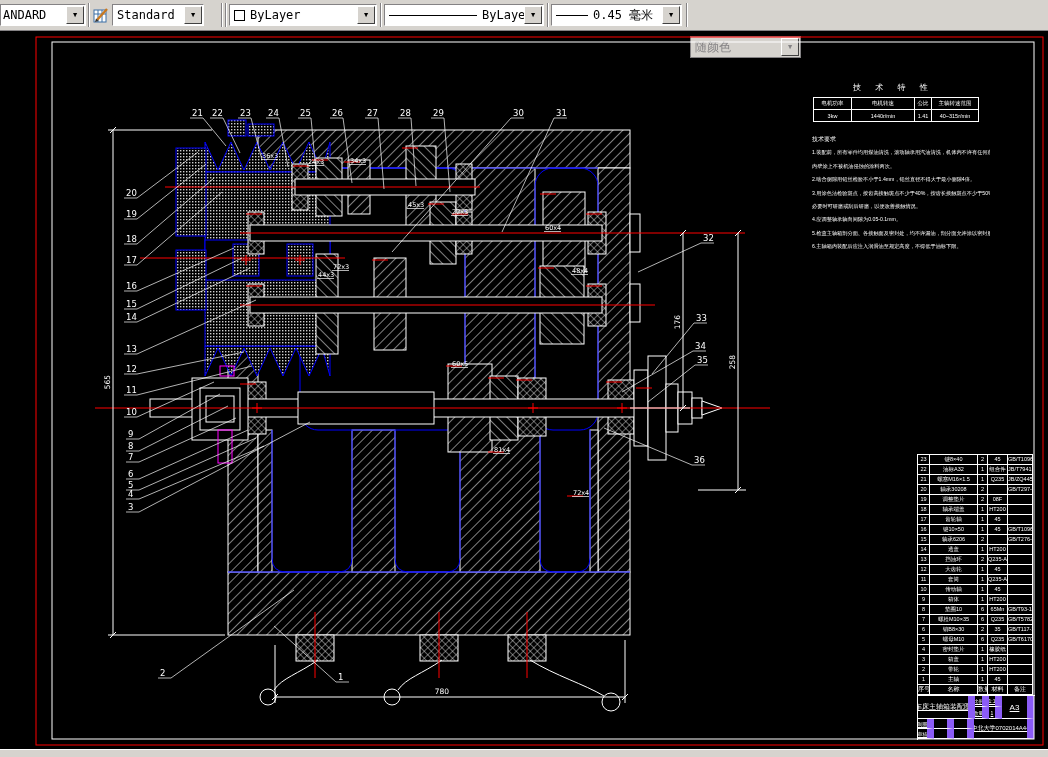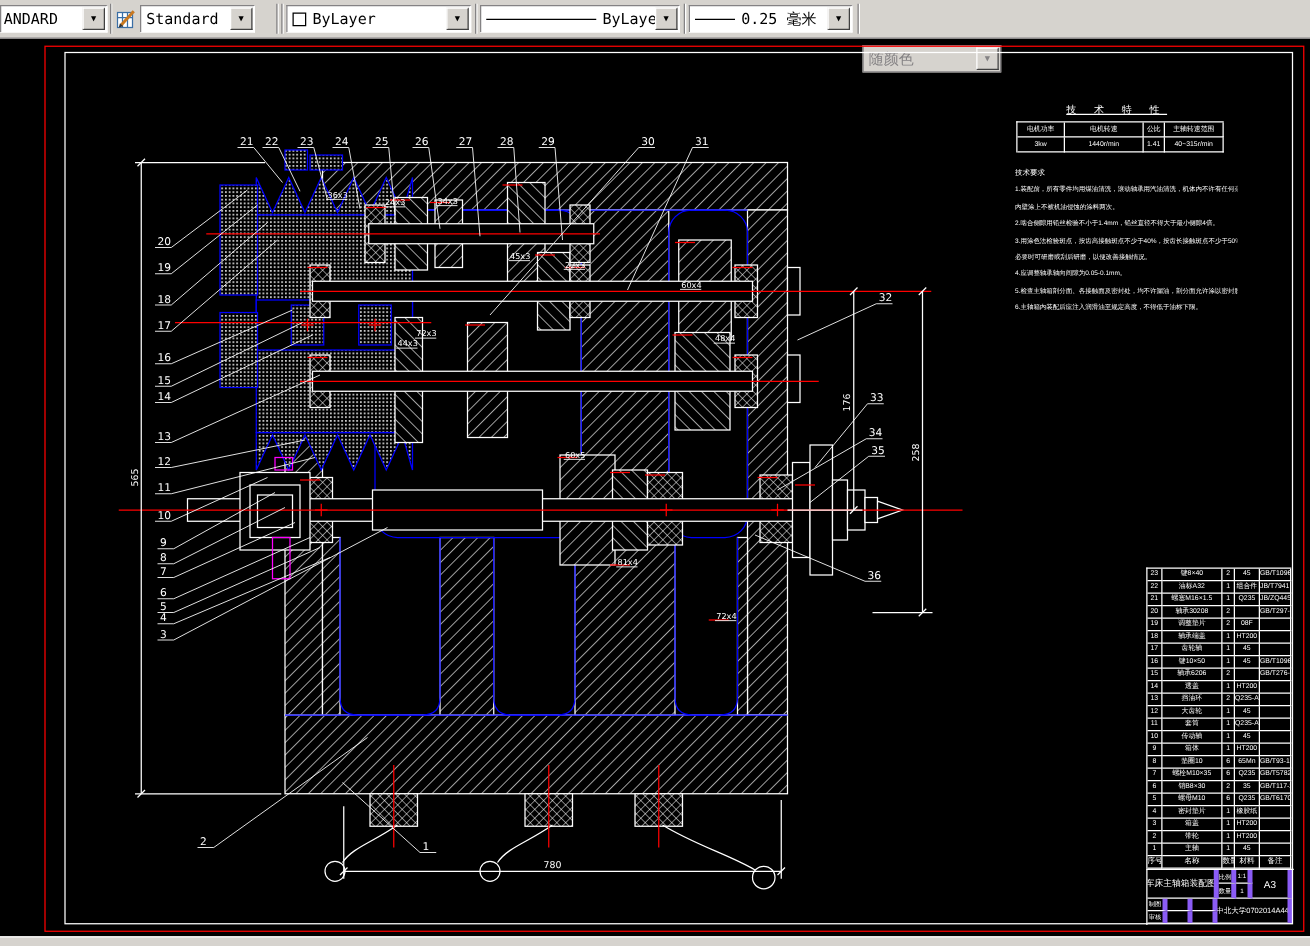--- a/index.html
+++ b/index.html
@@ -15,33 +15,33 @@
   .combo .arrow{position:absolute;right:1px;top:1px;bottom:1px;width:16px;background:#d6d3ce;
          border:1px solid;border-color:#fff #404040 #404040 #fff;
          display:flex;align-items:center;justify-content:center;font-size:7px;color:#000;}
   .combo.disabled{background:#d6d3ce;color:#848284;border-color:#848284;margin-top:32px;}
   .combo.disabled .arrow{color:#848284;}
   .sw{width:9px;height:9px;border:1px solid #000;background:#fff;margin-right:5px;flex:none;}
   .lt{height:1px;background:#000;margin-right:5px;flex:none;}
   .sep{position:absolute;top:3px;height:24px;width:0;border-left:1px solid #848284;border-right:1px solid #fff;}
   .tbtn{position:absolute;top:3px;width:22px;height:24px;background:#d6d3ce;display:flex;
         align-items:center;justify-content:center;}
-  .tech-title{font-size:8px;letter-spacing:6px;color:#fff;position:absolute;text-decoration:underline;}
+  .tech-title{font-size:8px;letter-spacing:6px;color:#fff;position:absolute;}
   .ttable{position:absolute;display:grid;border:1px solid #fff;border-right:none;border-bottom:none;}
   .ttable div{border-right:1px solid #fff;border-bottom:1px solid #fff;color:#fff;
         font-size:5.5px;display:flex;align-items:center;justify-content:center;overflow:hidden;white-space:nowrap;}
   .notes{position:absolute;color:#fff;font-size:5.2px;line-height:13.4px;width:178px;white-space:nowrap;overflow:hidden;}
   .bom{position:absolute;border-left:1px solid #fff;border-top:1px solid #fff;}
   .bom-row{display:grid;grid-template-columns:12px 48px 10px 20px 25px;height:10px;}
   .bom-row div{border-right:1px solid #fff;border-bottom:1px solid #fff;color:#fff;font-size:5.5px;
         line-height:9px;text-align:center;overflow:hidden;white-space:nowrap;}
   .bom-row.hd div{font-size:6px;}
   .tb{position:absolute;border-left:1px solid #fff;border-top:1px solid #fff;color:#fff;}
-  .tb div{border-right:4px solid #8b5cf6;border-bottom:1px solid #fff;box-sizing:border-box;
-        display:flex;align-items:center;justify-content:center;overflow:hidden;white-space:nowrap;}
+  .tb div{border-right:7px solid #8b5cf6;border-bottom:1px solid #fff;box-sizing:border-box;
+        display:flex;align-items:center;justify-content:center;overflow:hidden;white-space:nowrap;text-decoration:underline;}
   svg.draw{position:absolute;left:0;top:0;pointer-events:none;}
   .statusbar{position:absolute;left:0;bottom:0;width:1048px;height:7px;background:#d6d3ce;border-top:1px solid #fff;}
 </style>
 </head>
 <body>
 
 <div class="screen">
 
   <div class="toolbar">
     <div class="combo" style="left:0;width:86px;padding-left:2px">
@@ -72,21 +72,21 @@
     </div>
     <div class="sep" style="left:380px"></div>
     <div class="combo" style="left:384px;width:160px">
       <span class="lt" style="width:88px"></span>
       <span>ByLayer</span>
       <span class="arrow">▼</span>
     </div>
     <div class="sep" style="left:547px"></div>
     <div class="combo" style="left:551px;width:131px">
       <span class="lt" style="width:32px"></span>
-      <span>0.25 毫米</span>
+      <span>0.45 毫米</span>
       <span class="arrow">▼</span>
     </div>
     <div class="sep" style="left:686px"></div>
     <div class="combo disabled" style="left:690px;width:111px">
       <span>随颜色</span>
       <span class="arrow">▼</span>
     </div>
   </div>
 
   <div class="tech-title" style="left:853px;top:82px">技 术 特 性</div>

